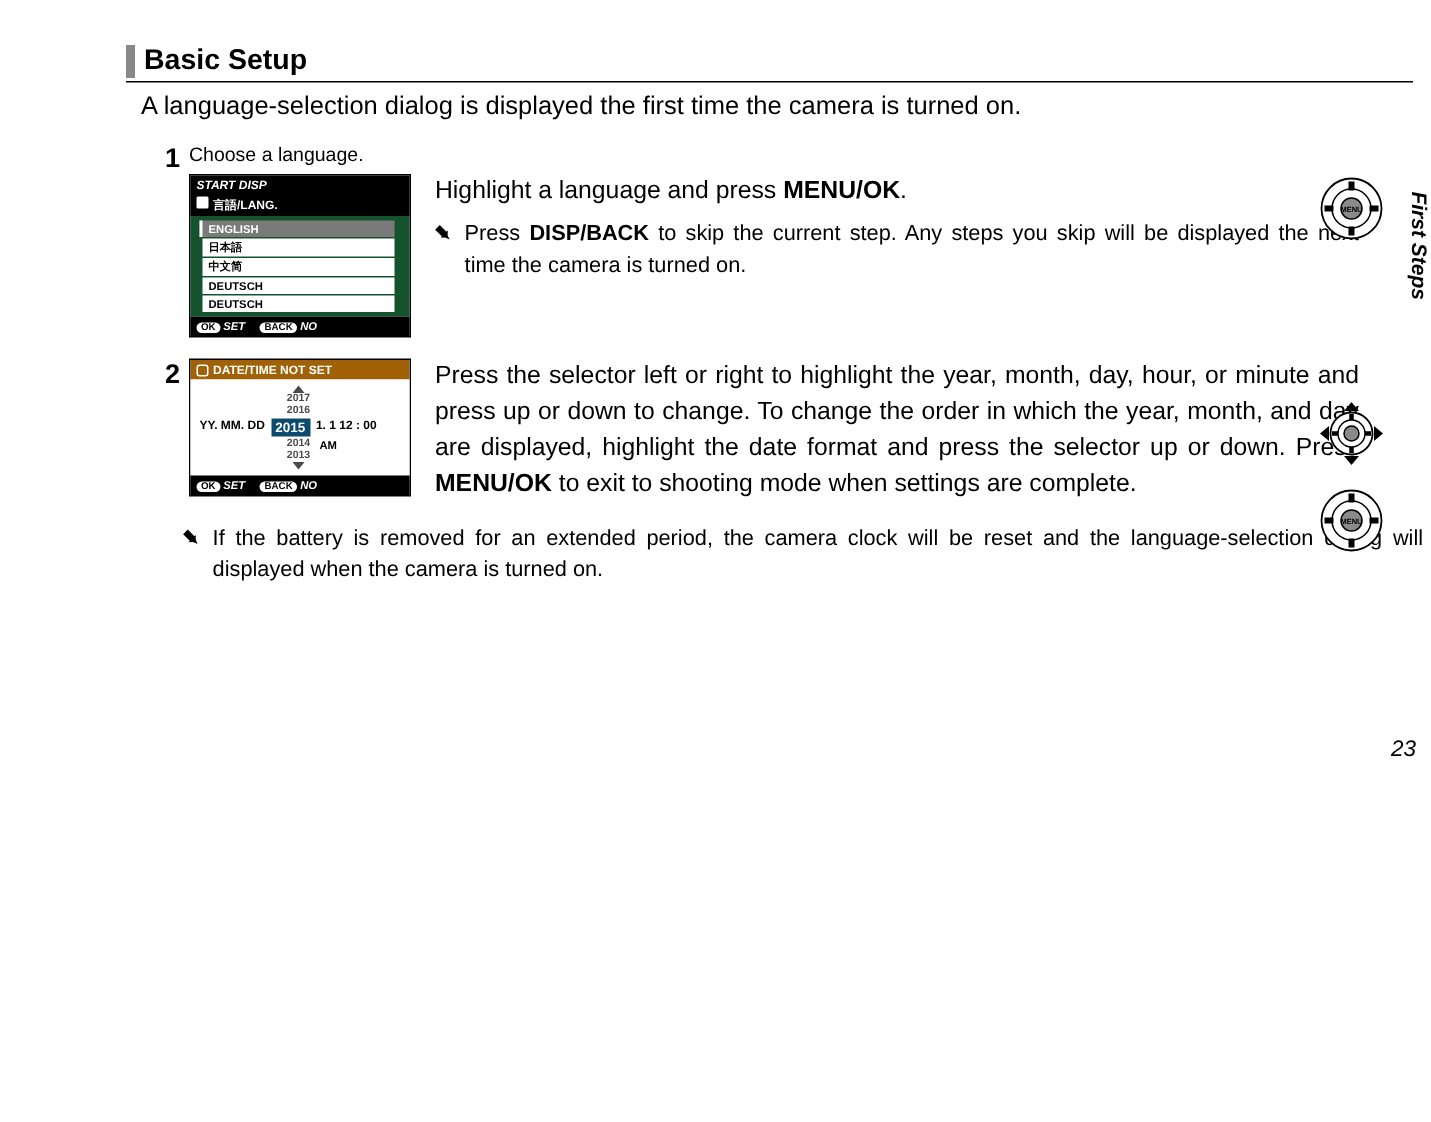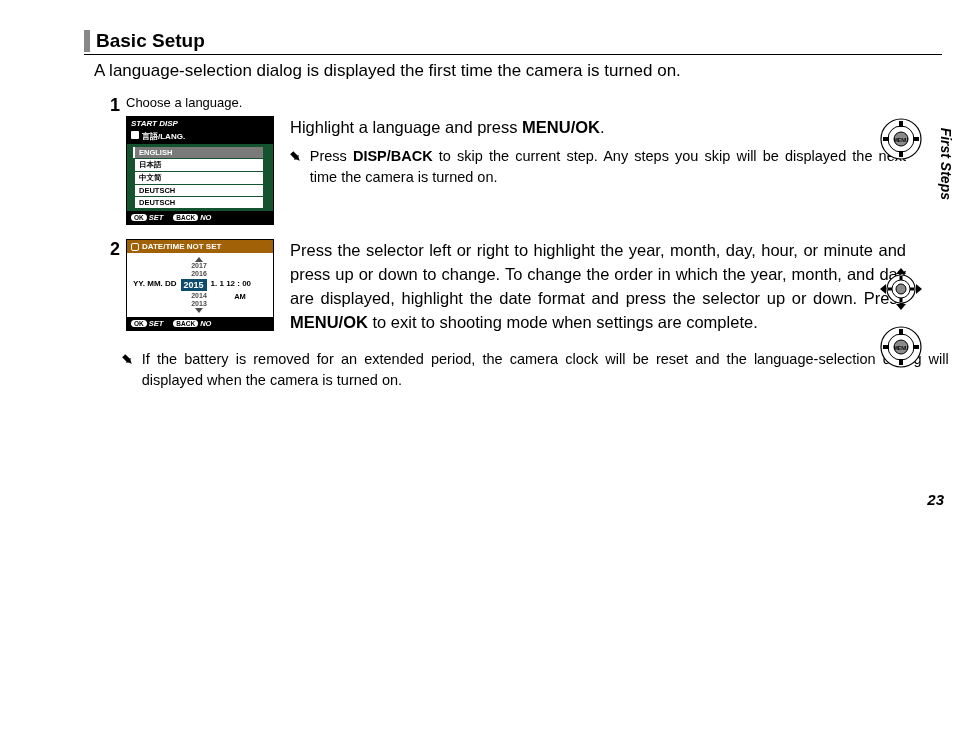--- a/index.html
+++ b/index.html
@@ -191,21 +191,21 @@
     transform: rotate(90deg);
     transform-origin: right top;
     font-weight: bold;
     font-style: italic;
     font-size: 14px;
     white-space: nowrap;
   }
   .page-num {
     position: absolute;
     right: 38px; bottom: 24px;
-    font-weight: bold;
+    font-weight: normal;
     font-style: italic;
     font-size: 15px;
     text-align: center;
   }
 
   
   .ctrl-icons {
     position: absolute;
     right: 60px;
     display: flex;
@@ -292,21 +292,21 @@
                 <span class="dt-year-sel">2015</span>
                 <span class="dt-rest">1.  1   12 : 00</span>
               </div>
               <div style="display:flex;">
                 <div style="flex:none;width:52px;"></div>
                 <div style="flex:none;width:28px;text-align:center;">
                   <div class="dt-years">2014</div>
                   <div class="dt-years">2013</div>
                   <div class="tri-down"></div>
                 </div>
-                <div style="flex:1;text-align:center;font-size:7.5px;align-self:flex-start;">AM</div>
+                <div style="flex:1;text-align:left;font-size:7.5px;align-self:flex-start;">AM</div>
               </div>
             </div>
             <div class="lcd-foot">
               <span><span class="pill">OK</span><span>SET</span></span>
               <span><span class="pill">BACK</span><span>NO</span></span>
             </div>
           </div>
         </div>
         <div class="text-col">
           <span>Press the selector left or right to highlight the year, month, day, hour, or minute and press up or down to change.  To change the order in which the year, month, and day are displayed, highlight the date format and press the selector up or down.  Press </span><span class="bold">MENU/OK</span><span> to exit to shooting mode when settings are complete.</span>

